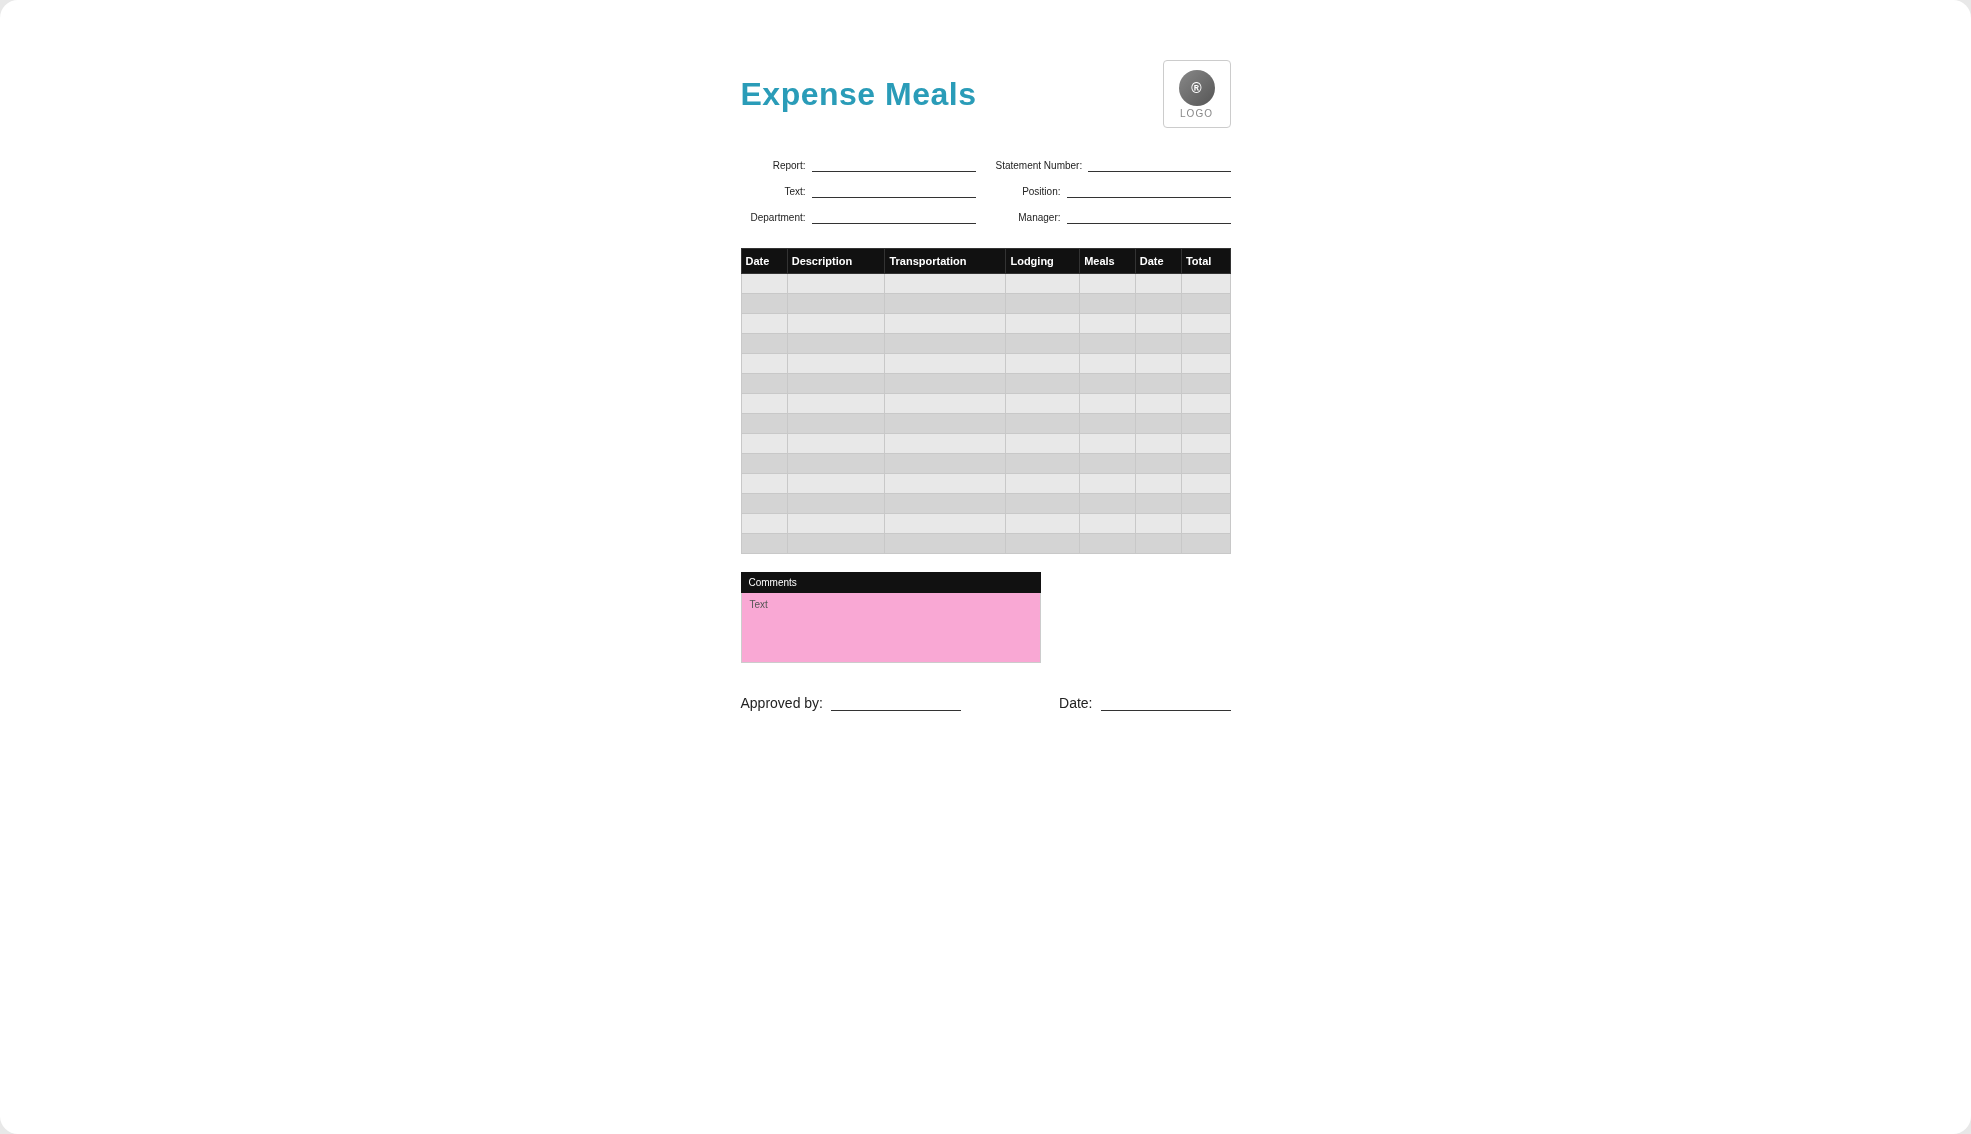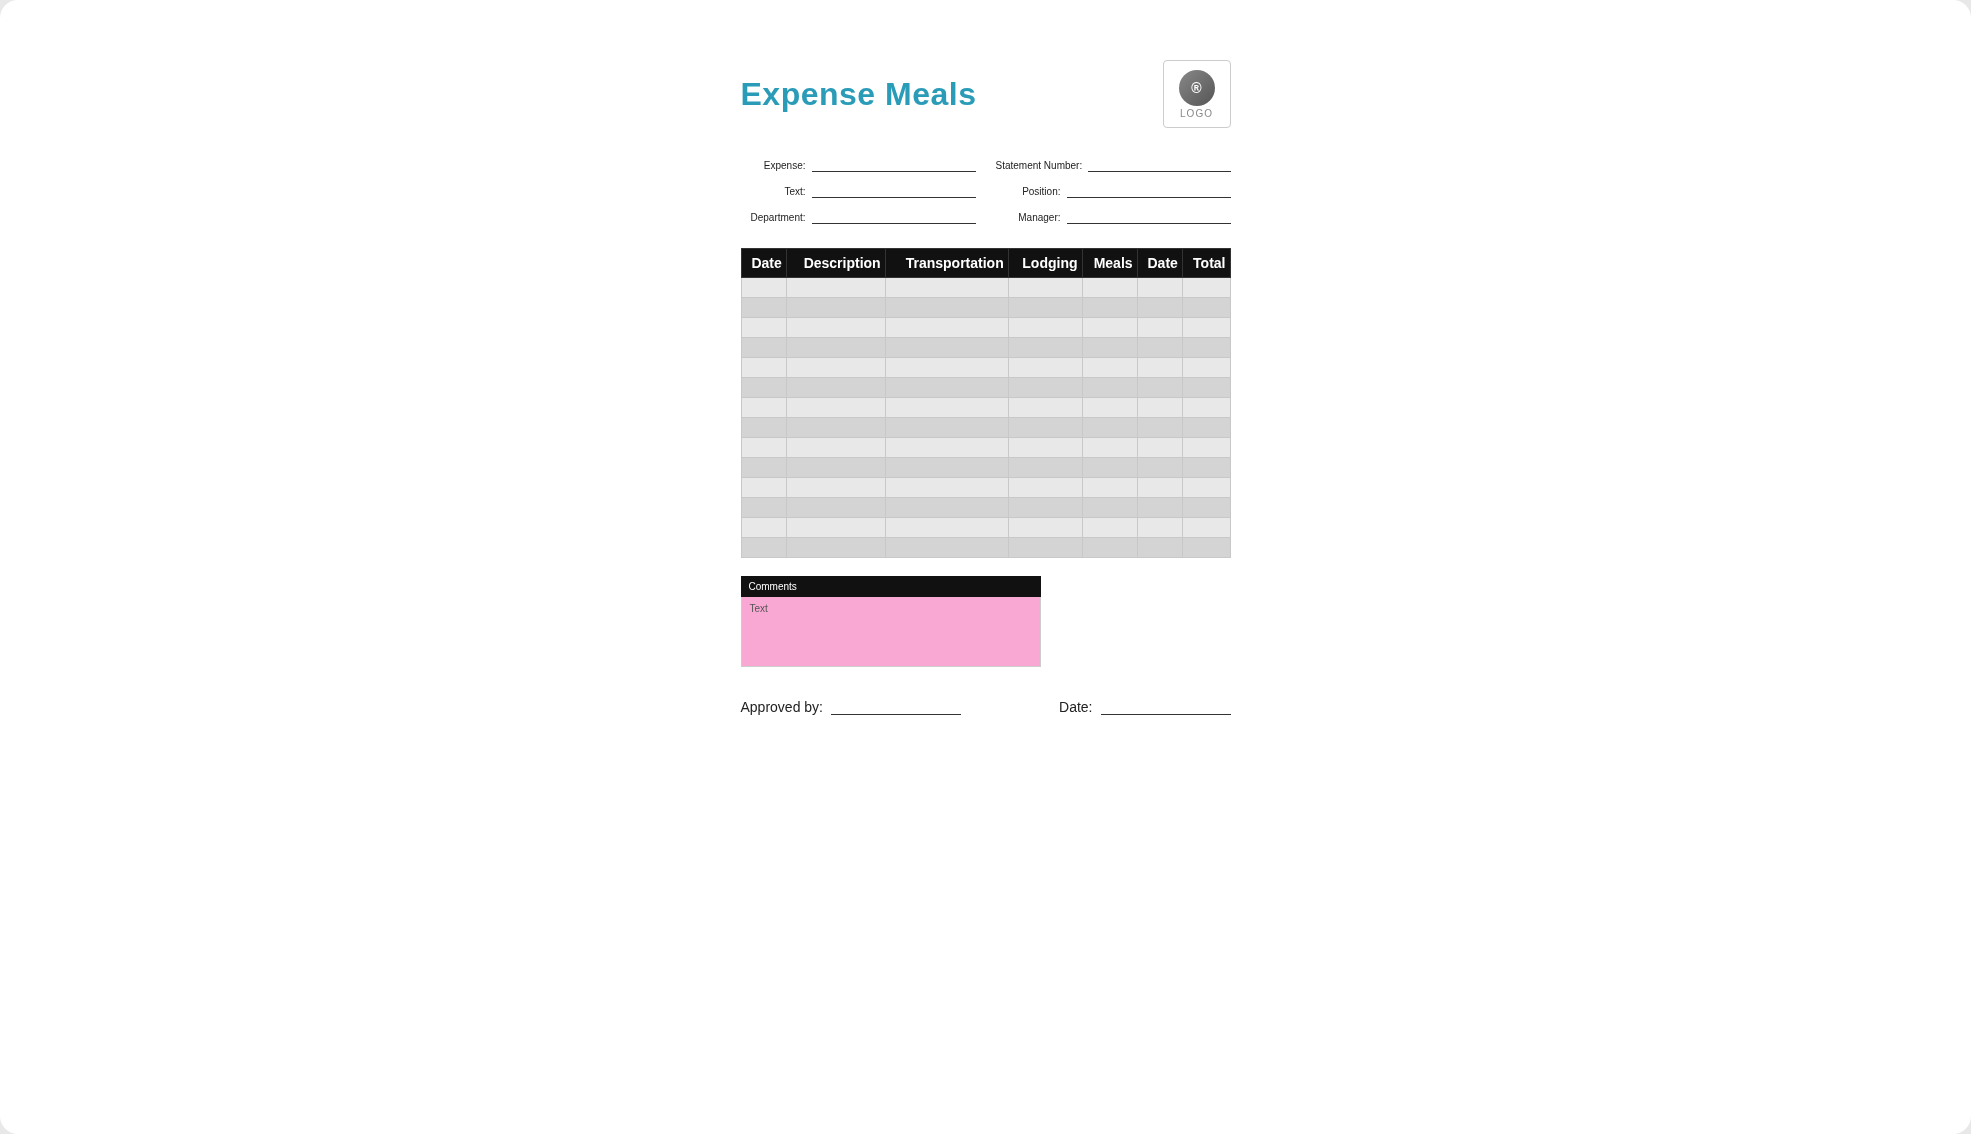--- a/index.html
+++ b/index.html
@@ -117,24 +117,24 @@
       border-collapse: collapse;
       margin-bottom: 12px;
     }
 
     .expense-table thead tr {
       background: #111;
     }
 
     .expense-table thead th {
       color: #fff;
-      font-size: 14px;
+      font-size: 11px;
       font-weight: bold;
       padding: 6px 4px;
-      text-align: right;
+      text-align: left;
       border: 1px solid #333;
     }
 
     .expense-table tbody tr:nth-child(odd) {
       background: #e8e8e8;
     }
 
     .expense-table tbody tr:nth-child(even) {
       background: #d4d4d4;
     }
@@ -249,21 +249,21 @@
         <div class="logo-circle">
           <span>®</span>
         </div>
         <span class="logo-text">LOGO</span>
       </div>
     </div>
 
     <div class="form-fields">
 
       <div class="field-row">
-        <span class="field-label">Expense:</span>
+        <span class="field-label">Report:</span>
         <input class="field-line" type="text" style="">
       </div>
 
       <div class="field-row">
         <span class="field-label">Statement Number:</span>
         <input class="field-line" type="text" style="">
       </div>
 
       <div class="field-row">
         <span class="field-label">Text:</span>

